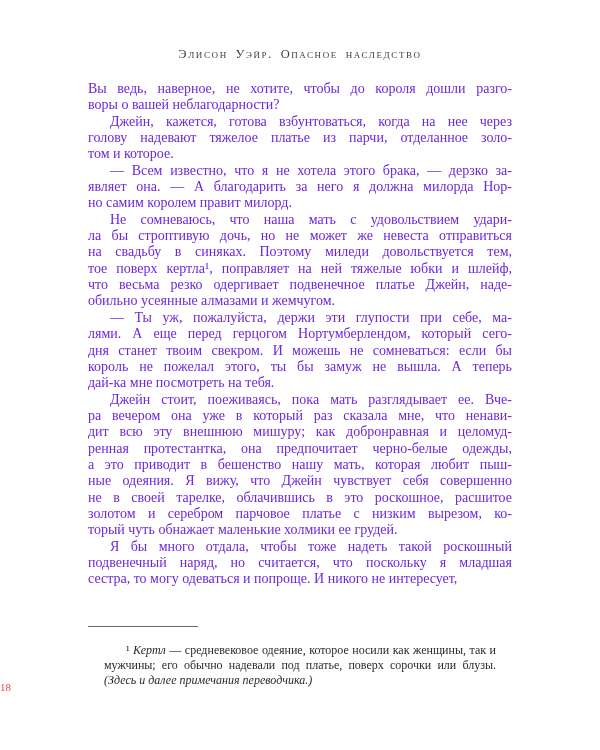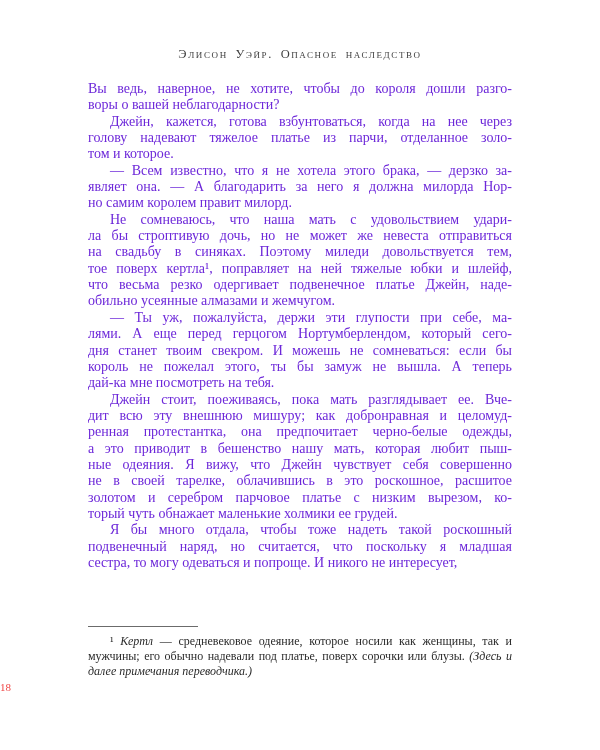--- a/index.html
+++ b/index.html
@@ -49,21 +49,21 @@
     left: 88px;
     width: 424px;
   }
   .fn-divider {
     width: 110px;
     height: 0;
     border-top: 1px solid #6b6b6b;
     margin-bottom: 7px;
   }
   .fn-text {
-    margin: 0;
+    margin: 16px;
     font-size: 12px;
     line-height: 15.2px;
     text-align: justify;
     text-indent: 22px;
     color: #2a2a2a;
   }
   .fn-term, .fn-note { font-style: italic; }
   .page-number {
     position: absolute;
     top: 681px;
@@ -105,20 +105,21 @@
       </div>
       <div class="para">
         <div class="line indent">— Ты уж, пожалуйста, держи эти глупости при себе, ма-</div>
         <div class="line">лями. А еще перед герцогом Нортумберлендом, который сего-</div>
         <div class="line">дня станет твоим свекром. И можешь не сомневаться: если бы</div>
         <div class="line">король не пожелал этого, ты бы замуж не вышла. А теперь</div>
         <div class="line last">дай-ка мне посмотреть на тебя.</div>
       </div>
       <div class="para">
         <div class="line indent">Джейн стоит, поеживаясь, пока мать разглядывает ее. Вче-</div>
+        <div class="line">ра вечером она уже в который раз сказала мне, что ненави-</div>
         <div class="line">дит всю эту внешнюю мишуру; как добронравная и целомуд-</div>
         <div class="line">ренная протестантка, она предпочитает черно-белые одежды,</div>
         <div class="line">а это приводит в бешенство нашу мать, которая любит пыш-</div>
         <div class="line">ные одеяния. Я вижу, что Джейн чувствует себя совершенно</div>
         <div class="line">не в своей тарелке, облачившись в это роскошное, расшитое</div>
         <div class="line">золотом и серебром парчовое платье с низким вырезом, ко-</div>
         <div class="line last">торый чуть обнажает маленькие холмики ее грудей.</div>
       </div>
       <div class="para">
         <div class="line indent">Я бы много отдала, чтобы тоже надеть такой роскошный</div>

